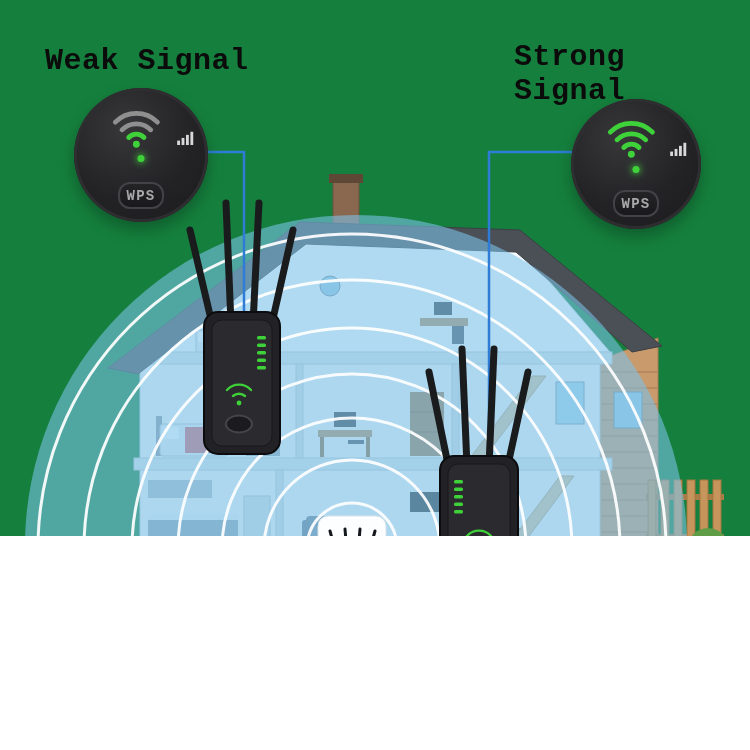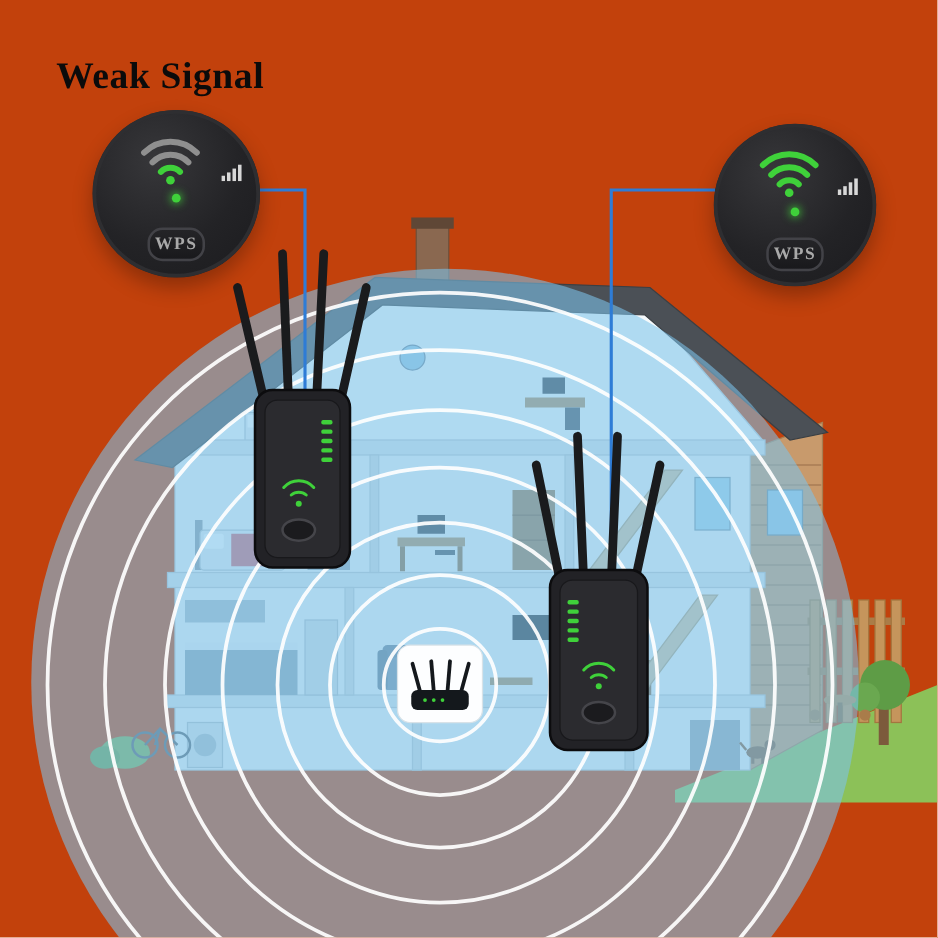--- a/index.html
+++ b/index.html
@@ -1,17 +1,17 @@
 <!DOCTYPE html>
 <html><head>
 <meta charset="utf-8">
 <style>
   html,body{margin:0;padding:0;background:#ffffff;}
-  .stage{position:relative;width:750px;height:750px;background:#c2410c;overflow:hidden;
-         font-family:Liberation Serif, serif;}
+  .stage{position:relative;width:750px;height:536px;background:#15803d;overflow:hidden;
+         font-family:Liberation Mono, monospace;}
   .stage svg.scene{position:absolute;left:0;top:0;}
 
   
   .sig-label{position:absolute;font-weight:bold;font-size:30px;color:#0b0b0b;letter-spacing:0.5px;}
   .sig-label.weak{left:45px;top:44px;}
   .sig-label.strong{left:514px;top:40px;}
 
   
   .callout{position:absolute;border-radius:50%;
            background:radial-gradient(circle at 38% 30%, #37373a 0%, #232326 55%, #1b1b1e 100%);
@@ -247,20 +247,21 @@
       <g>
         <path d="M467,536 A16,16 0 0 1 491,536" fill="none" stroke="#3fd13a" stroke-width="2.4" stroke-linecap="round"></path>
         <path d="M473,542 A9,9 0 0 1 485,542" fill="none" stroke="#3fd13a" stroke-width="2.4" stroke-linecap="round"></path>
         <circle cx="479" cy="549" r="2.4" fill="#3fd13a"></circle>
       </g>
       <ellipse cx="479" cy="570" rx="13" ry="8.5" fill="#1b1b1e" stroke="#45454a" stroke-width="2"></ellipse>
     </g>
   </svg>
 
   <div class="sig-label weak">Weak Signal</div>
+  <div class="sig-label strong">Strong Signal</div>
 
   <div class="callout weak">
     <svg class="wifi-arcs" viewBox="0 0 60 48">
       <path d="M8,20 A31,31 0 0 1 52,20" stroke="#8f8f8f"></path>
       <path d="M15,28 A21,21 0 0 1 45,28" stroke="#8f8f8f"></path>
       <path d="M22,36 A11,11 0 0 1 38,36" stroke="#3fd13a"></path>
       <circle cx="30" cy="43" r="3.6" fill="#3fd13a"></circle>
     </svg>
     <svg class="bars" viewBox="0 0 20 17">
       <rect x="0" y="12" width="3.2" height="5"></rect>

